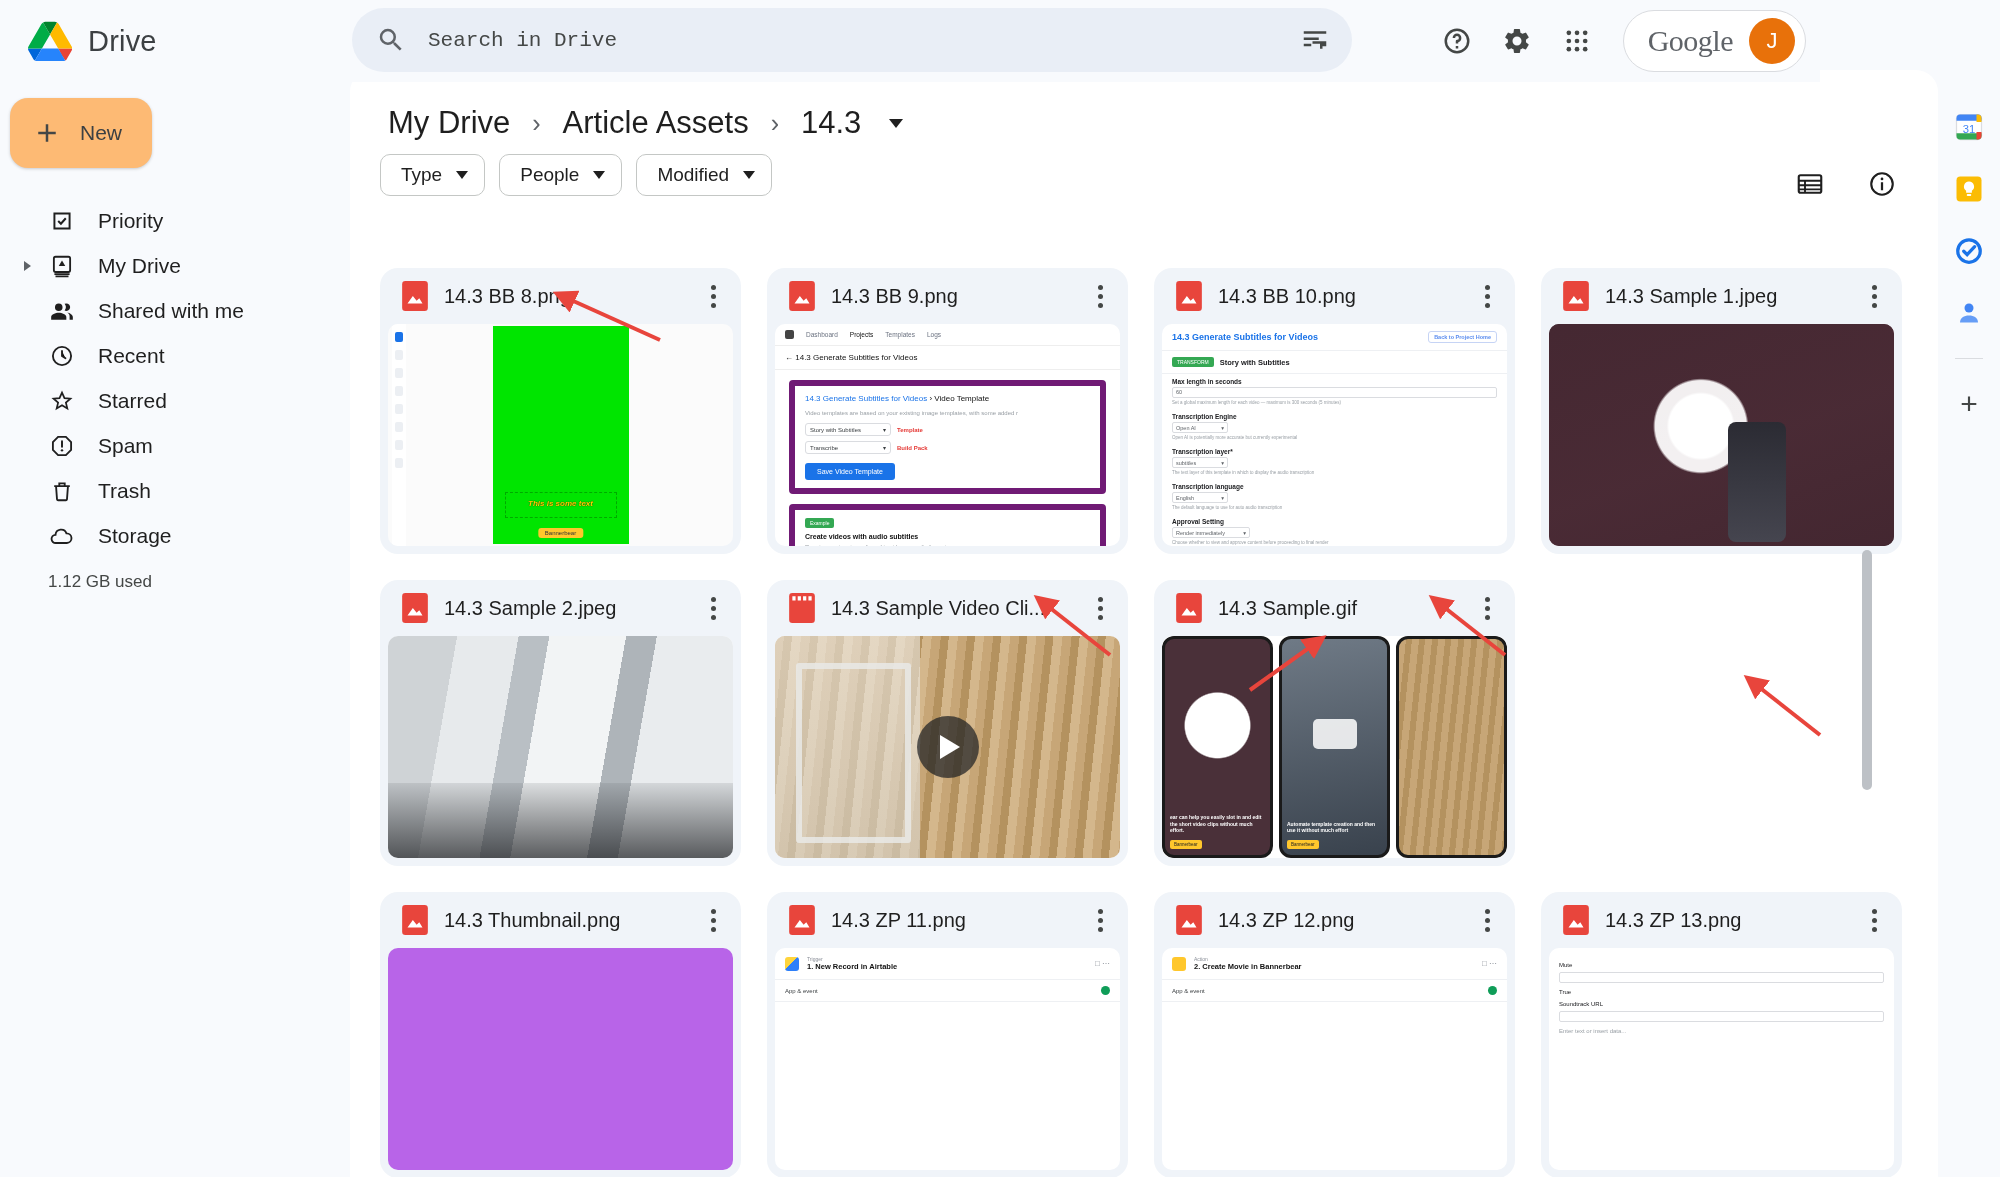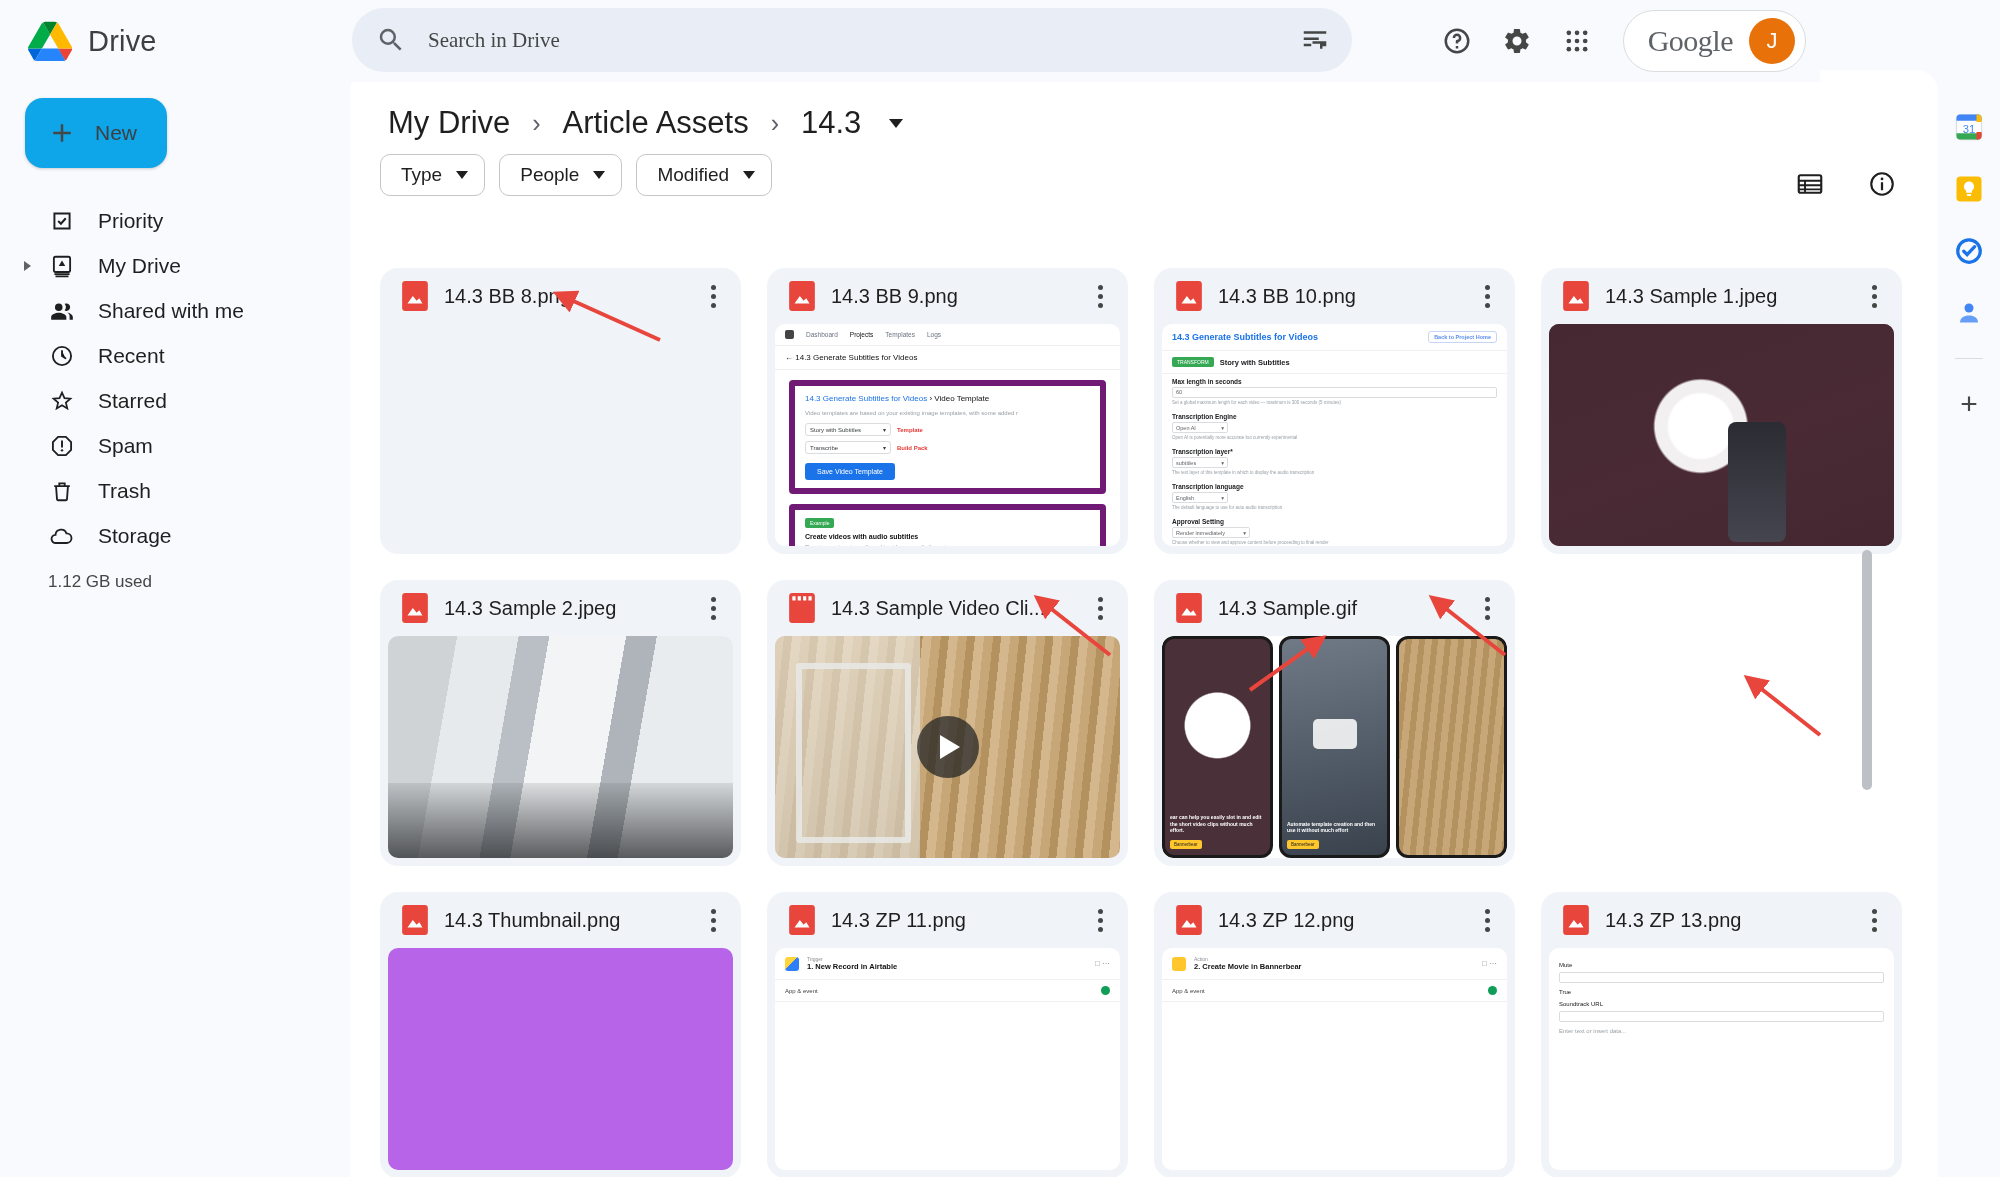--- a/index.html
+++ b/index.html
@@ -13,32 +13,32 @@
   .app{position:relative;width:2000px;height:1177px;}
 
   
   .header{position:absolute;top:0;left:0;width:1820px;height:82px;display:flex;align-items:center;background:#f8fafd;z-index:30;}
   .brand{display:flex;align-items:center;gap:16px;width:350px;padding-left:28px;}
   .drive-logo{width:44px;height:40px;flex:none;}
   .brand-name{font-size:29px;color:#3c4043;letter-spacing:.2px;}
 
   .searchwrap{position:absolute;left:352px;top:8px;width:1000px;height:64px;}
   .searchbar{display:flex;align-items:center;height:64px;border-radius:32px;background:#e9eef6;padding:0 22px 0 24px;gap:22px;}
-  .search-input{flex:1;border:0;outline:none;background:transparent;font-size:21px;color:#3c4043;font-family:Liberation Serif, serif;}
+  .search-input{flex:1;border:0;outline:none;background:transparent;font-size:21px;color:#3c4043;font-family:Liberation Mono, monospace;}
   .search-input::placeholder{color:#444746;opacity:1;}
   .icon-btn{width:56px;height:56px;border-radius:50%;display:flex;align-items:center;justify-content:center;border:0;background:transparent;cursor:pointer;}
 
   .header-right{position:absolute;right:14px;top:0;height:82px;display:flex;align-items:center;gap:4px;}
   .account-chip{display:flex;align-items:center;gap:16px;height:62px;padding:0 10px 0 24px;border:1px solid #dadce0;border-radius:31px;background:#fff;cursor:pointer;margin-left:14px;}
   .google-word{font-size:30px;color:#5f6368;letter-spacing:-.5px;font-family:"Liberation Serif", serif;}
   .avatar{width:46px;height:46px;border-radius:50%;background:#e8710a;color:#fff;display:flex;align-items:center;justify-content:center;font-size:22px;}
 
   
   .sidebar{position:absolute;left:0;top:82px;width:350px;bottom:0;background:#f8fafd;padding-top:8px;}
-  .new-btn{display:flex;align-items:center;gap:18px;margin:8px 0 0 25px;width:142px;height:70px;border-radius:18px;background:#0ea5e9;border:0;box-shadow:0 1px 3px rgba(60,64,67,.25);padding-left:22px;cursor:pointer;}
+  .new-btn{display:flex;align-items:center;gap:18px;margin:8px 0 0 10px;width:142px;height:70px;border-radius:18px;background:#fdba74;border:0;box-shadow:0 1px 3px rgba(60,64,67,.25);padding-left:22px;cursor:pointer;}
   .new-label{font-size:21px;color:#3c4043;}
   .nav{margin-top:30px;}
   .nav-item{position:relative;display:flex;align-items:center;gap:22px;height:45px;padding-left:48px;border-radius:0 23px 23px 0;cursor:pointer;}
   .nav-item .lbl{font-size:21px;color:#1f1f1f;}
   .nav-ico{width:28px;height:28px;flex:none;display:flex;align-items:center;justify-content:center;}
   .expander{position:absolute;left:24px;top:50%;transform:translateY(-50%);width:0;height:0;border-left:7px solid #5f6368;border-top:5px solid transparent;border-bottom:5px solid transparent;}
   .storage-used{font-size:17px;color:#444746;padding-left:48px;margin-top:14px;}
 
   
   .main{position:absolute;left:350px;top:70px;right:62px;bottom:0;background:#fff;border-radius:22px 22px 0 0;overflow:hidden;}
@@ -351,20 +351,37 @@
                 <rect width="24" height="28" rx="3" fill="#e8453c"></rect>
                 <path d="M5 21l5-7 3.5 4.5L16 16l3 5z" fill="#fff"></path>
               </svg>
             <div class="card-title">14.3 BB 8.png</div>
             <div class="kebab">
                 <i></i>
                 <i></i>
                 <i></i>
               </div>
           </div>
+          <div class="thumb tb-bb8">
+            <div class="rail">
+                <i></i>
+                <i></i>
+                <i></i>
+                <i></i>
+                <i></i>
+                <i></i>
+                <i></i>
+                <i></i>
+              </div>
+            <div class="green-art">
+              <div class="green-txt">This is some text</div>
+              <div class="green-box"></div>
+              <div class="bb-badge">Bannerbear</div>
+            </div>
+          </div>
         </div>
 
         <div class="card">
           <div class="card-head">
             <svg class="file-ico" viewBox="0 0 24 28">
                 <rect width="24" height="28" rx="3" fill="#e8453c"></rect>
                 <path d="M5 21l5-7 3.5 4.5L16 16l3 5z" fill="#fff"></path>
               </svg>
             <div class="card-title">14.3 BB 9.png</div>
             <div class="kebab">

